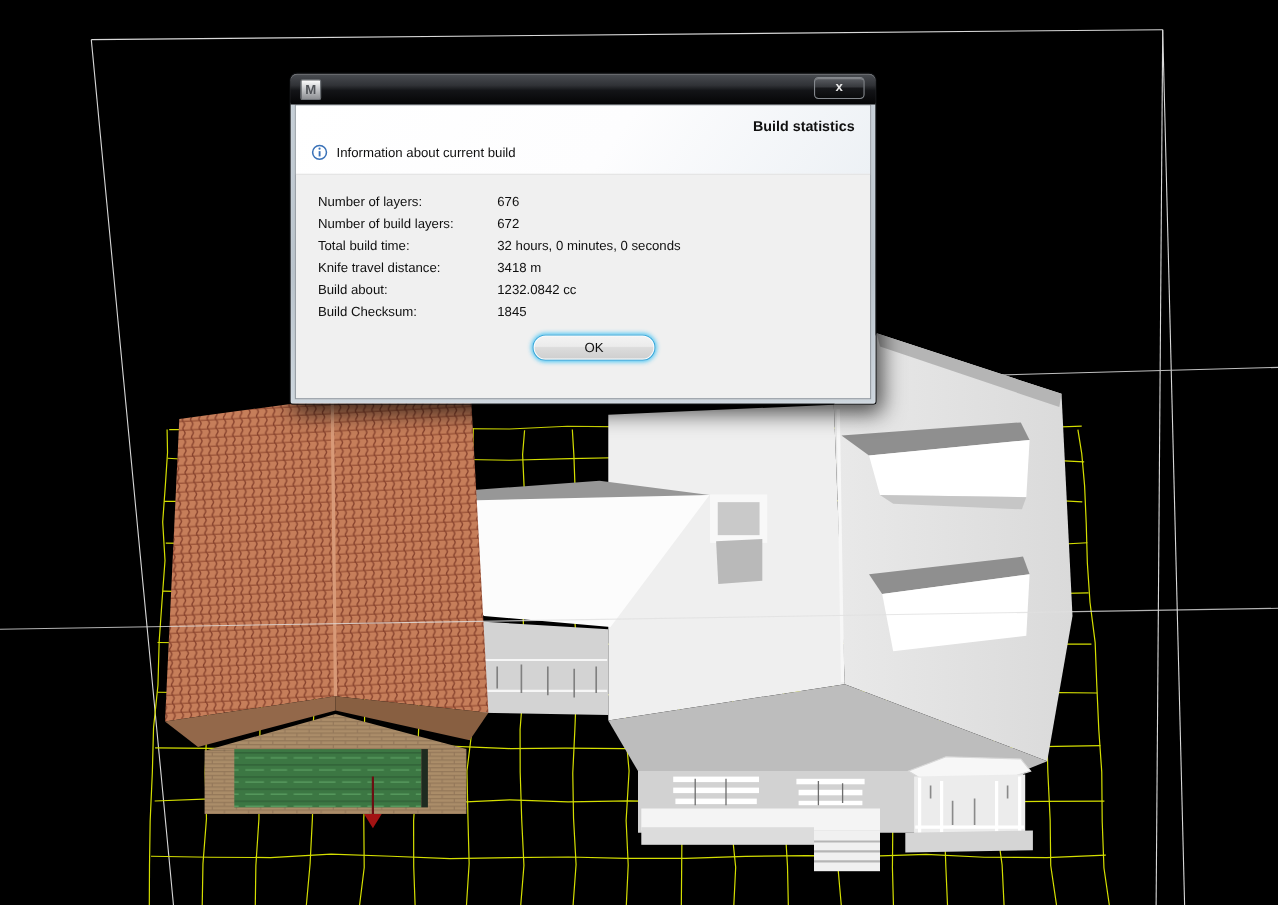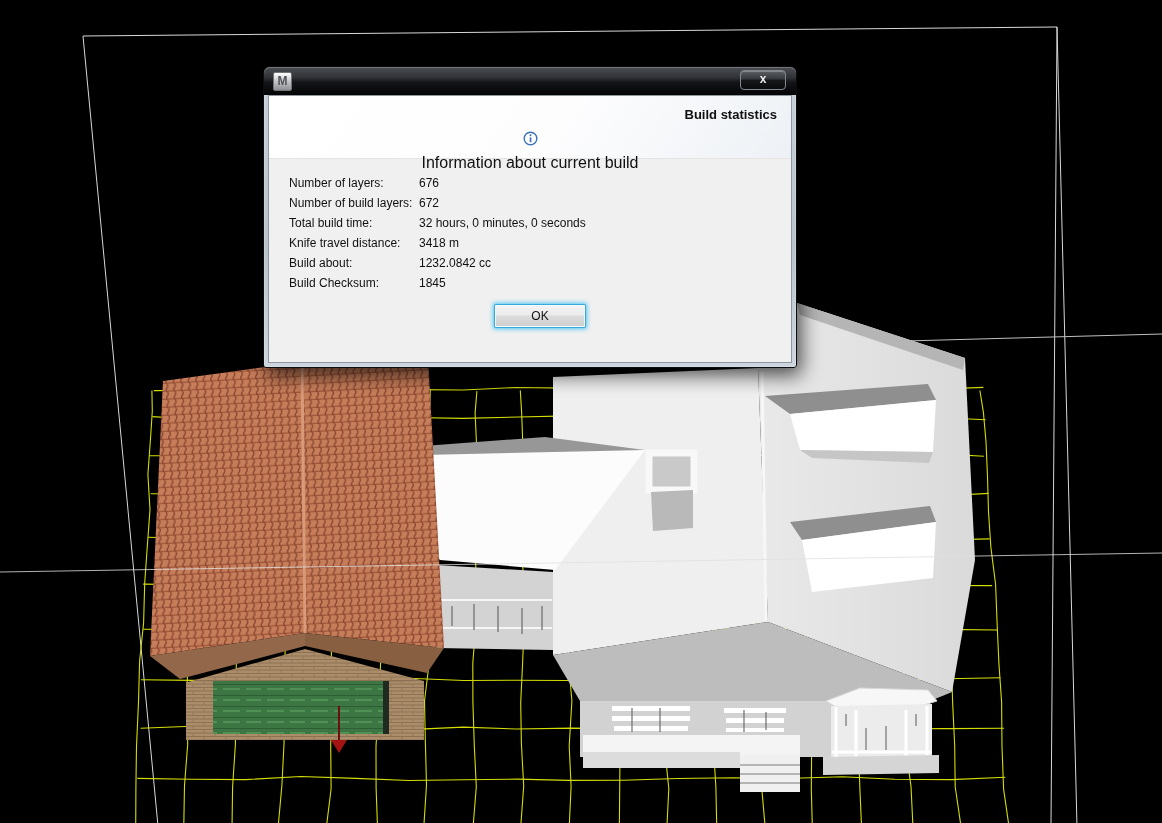--- a/index.html
+++ b/index.html
@@ -21,27 +21,27 @@
   .closebtn{position:absolute;right:10px;top:3px;width:46px;height:20px;box-sizing:border-box;
        border:1px solid #84888d;border-radius:4px;
        background:linear-gradient(180deg,#5c5f64 0%,#36383c 45%,#17181b 50%,#0a0b0c 100%);
        color:#e9e9e9;font-size:12px;font-weight:bold;line-height:17px;text-align:center;
        box-shadow:inset 0 1px 0 rgba(255,255,255,.25);cursor:pointer;}
   .client{background:#f0f0f0;border:1px solid #8f979f;height:268px;box-sizing:border-box;}
   .hdr{height:63px;box-sizing:border-box;padding:11px 14px 0;
        background:linear-gradient(125deg,#ffffff 0%,#fdfdfe 55%,#edf1f5 100%);
        border-bottom:1px solid #e4e4e4;}
   .hdr h1{margin:0 0 9px;font-size:13px;font-weight:bold;color:#101010;text-align:right;}
-  .inforow{display:flex;align-items:center;gap:8px;font-size:16px;color:#101010;flex-direction:column;}
+  .inforow{display:flex;align-items:center;gap:8px;font-size:12px;color:#101010;}
   .stats{padding:14px 0 0 20px;font-size:12px;color:#101010;}
-  .srow{display:flex;height:20px;align-items:center;}
+  .srow{display:flex;height:20px;align-items:center;gap:33px;}
   .slabel{width:130px;}
-  .okbtn{display:block;margin:11px auto 0;width:92px;height:24px;font-size:12px;color:#101010;
+  .okbtn{display:block;margin:11px auto 0;width:112px;height:24px;font-size:12px;color:#101010;
        font-family:"Liberation Sans",sans-serif;
-       border:1px solid #36a9dd;border-radius:1px;
+       border:1px solid #36a9dd;border-radius:12px;
        background:linear-gradient(180deg,#f4f4f4 0%,#ebebeb 45%,#dcdcdc 50%,#cecece 100%);
        box-shadow:0 0 4px 1px rgba(64,196,246,.95), inset 0 0 0 1px #f8fcfe;cursor:pointer;}
 </style>
 </head>
 <body>
 
 <div id="stage">
 
 <svg id="scene" width="1162" height="823" viewBox="0 0 1162 823">
   <defs>

